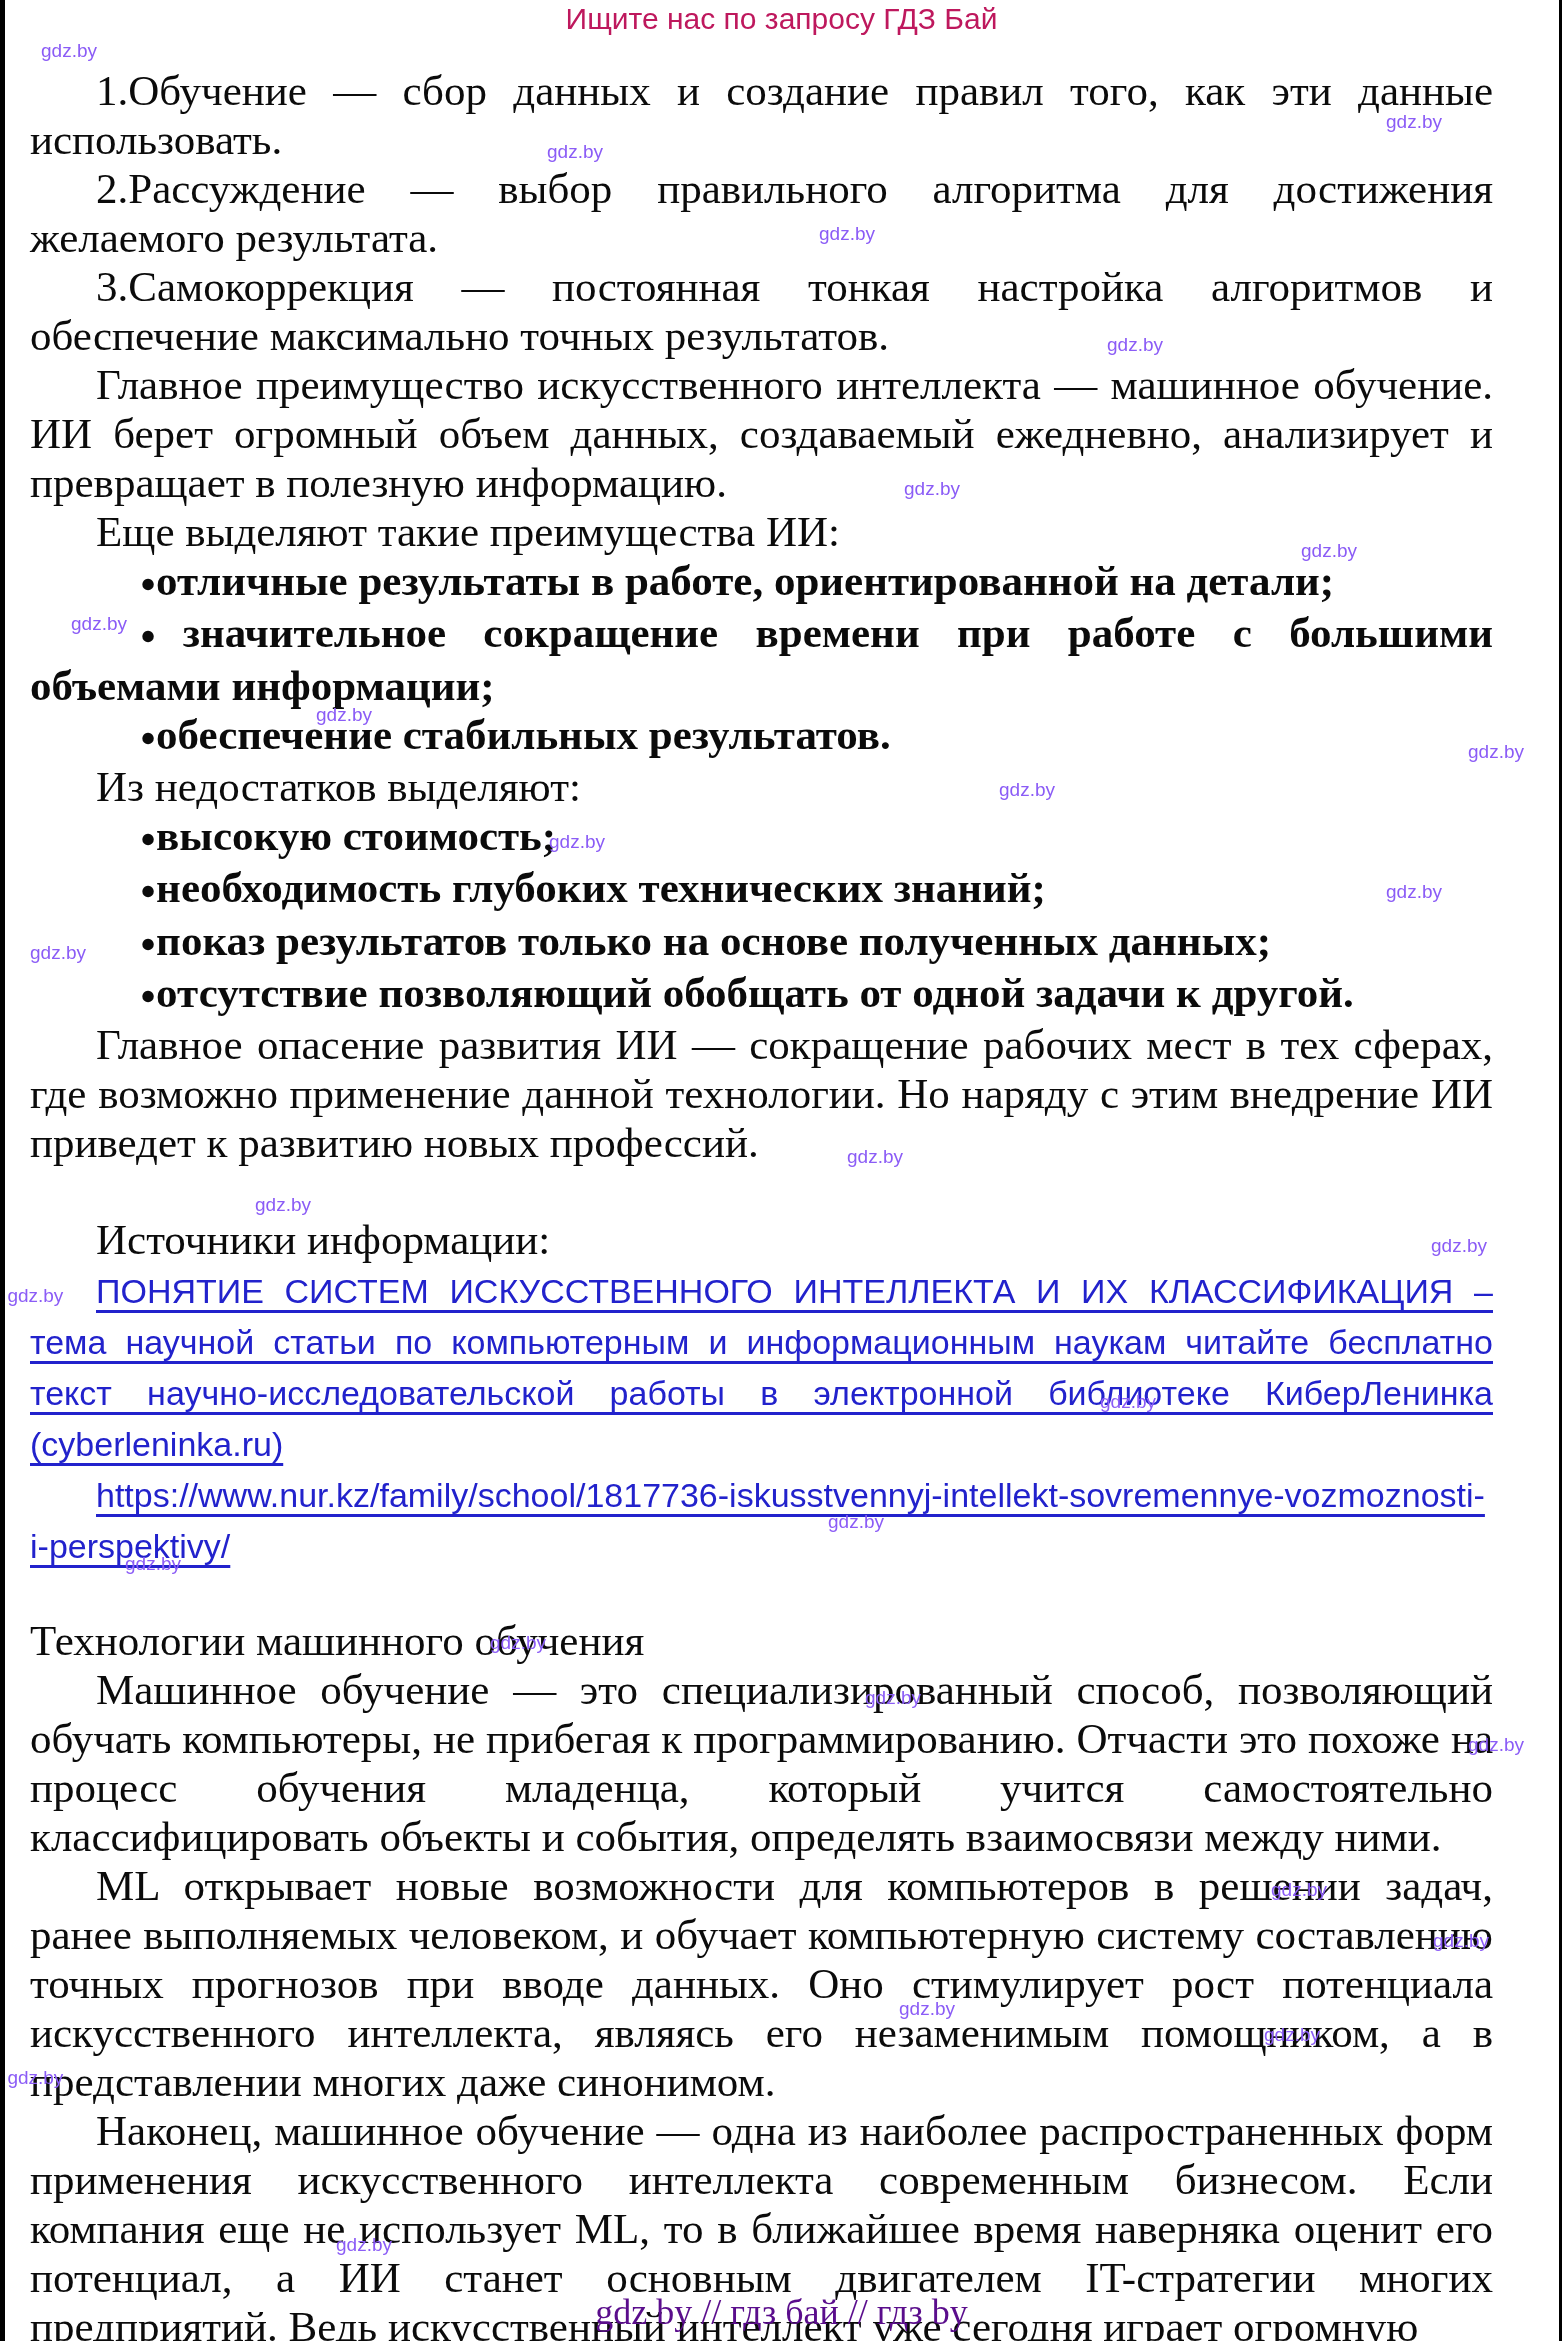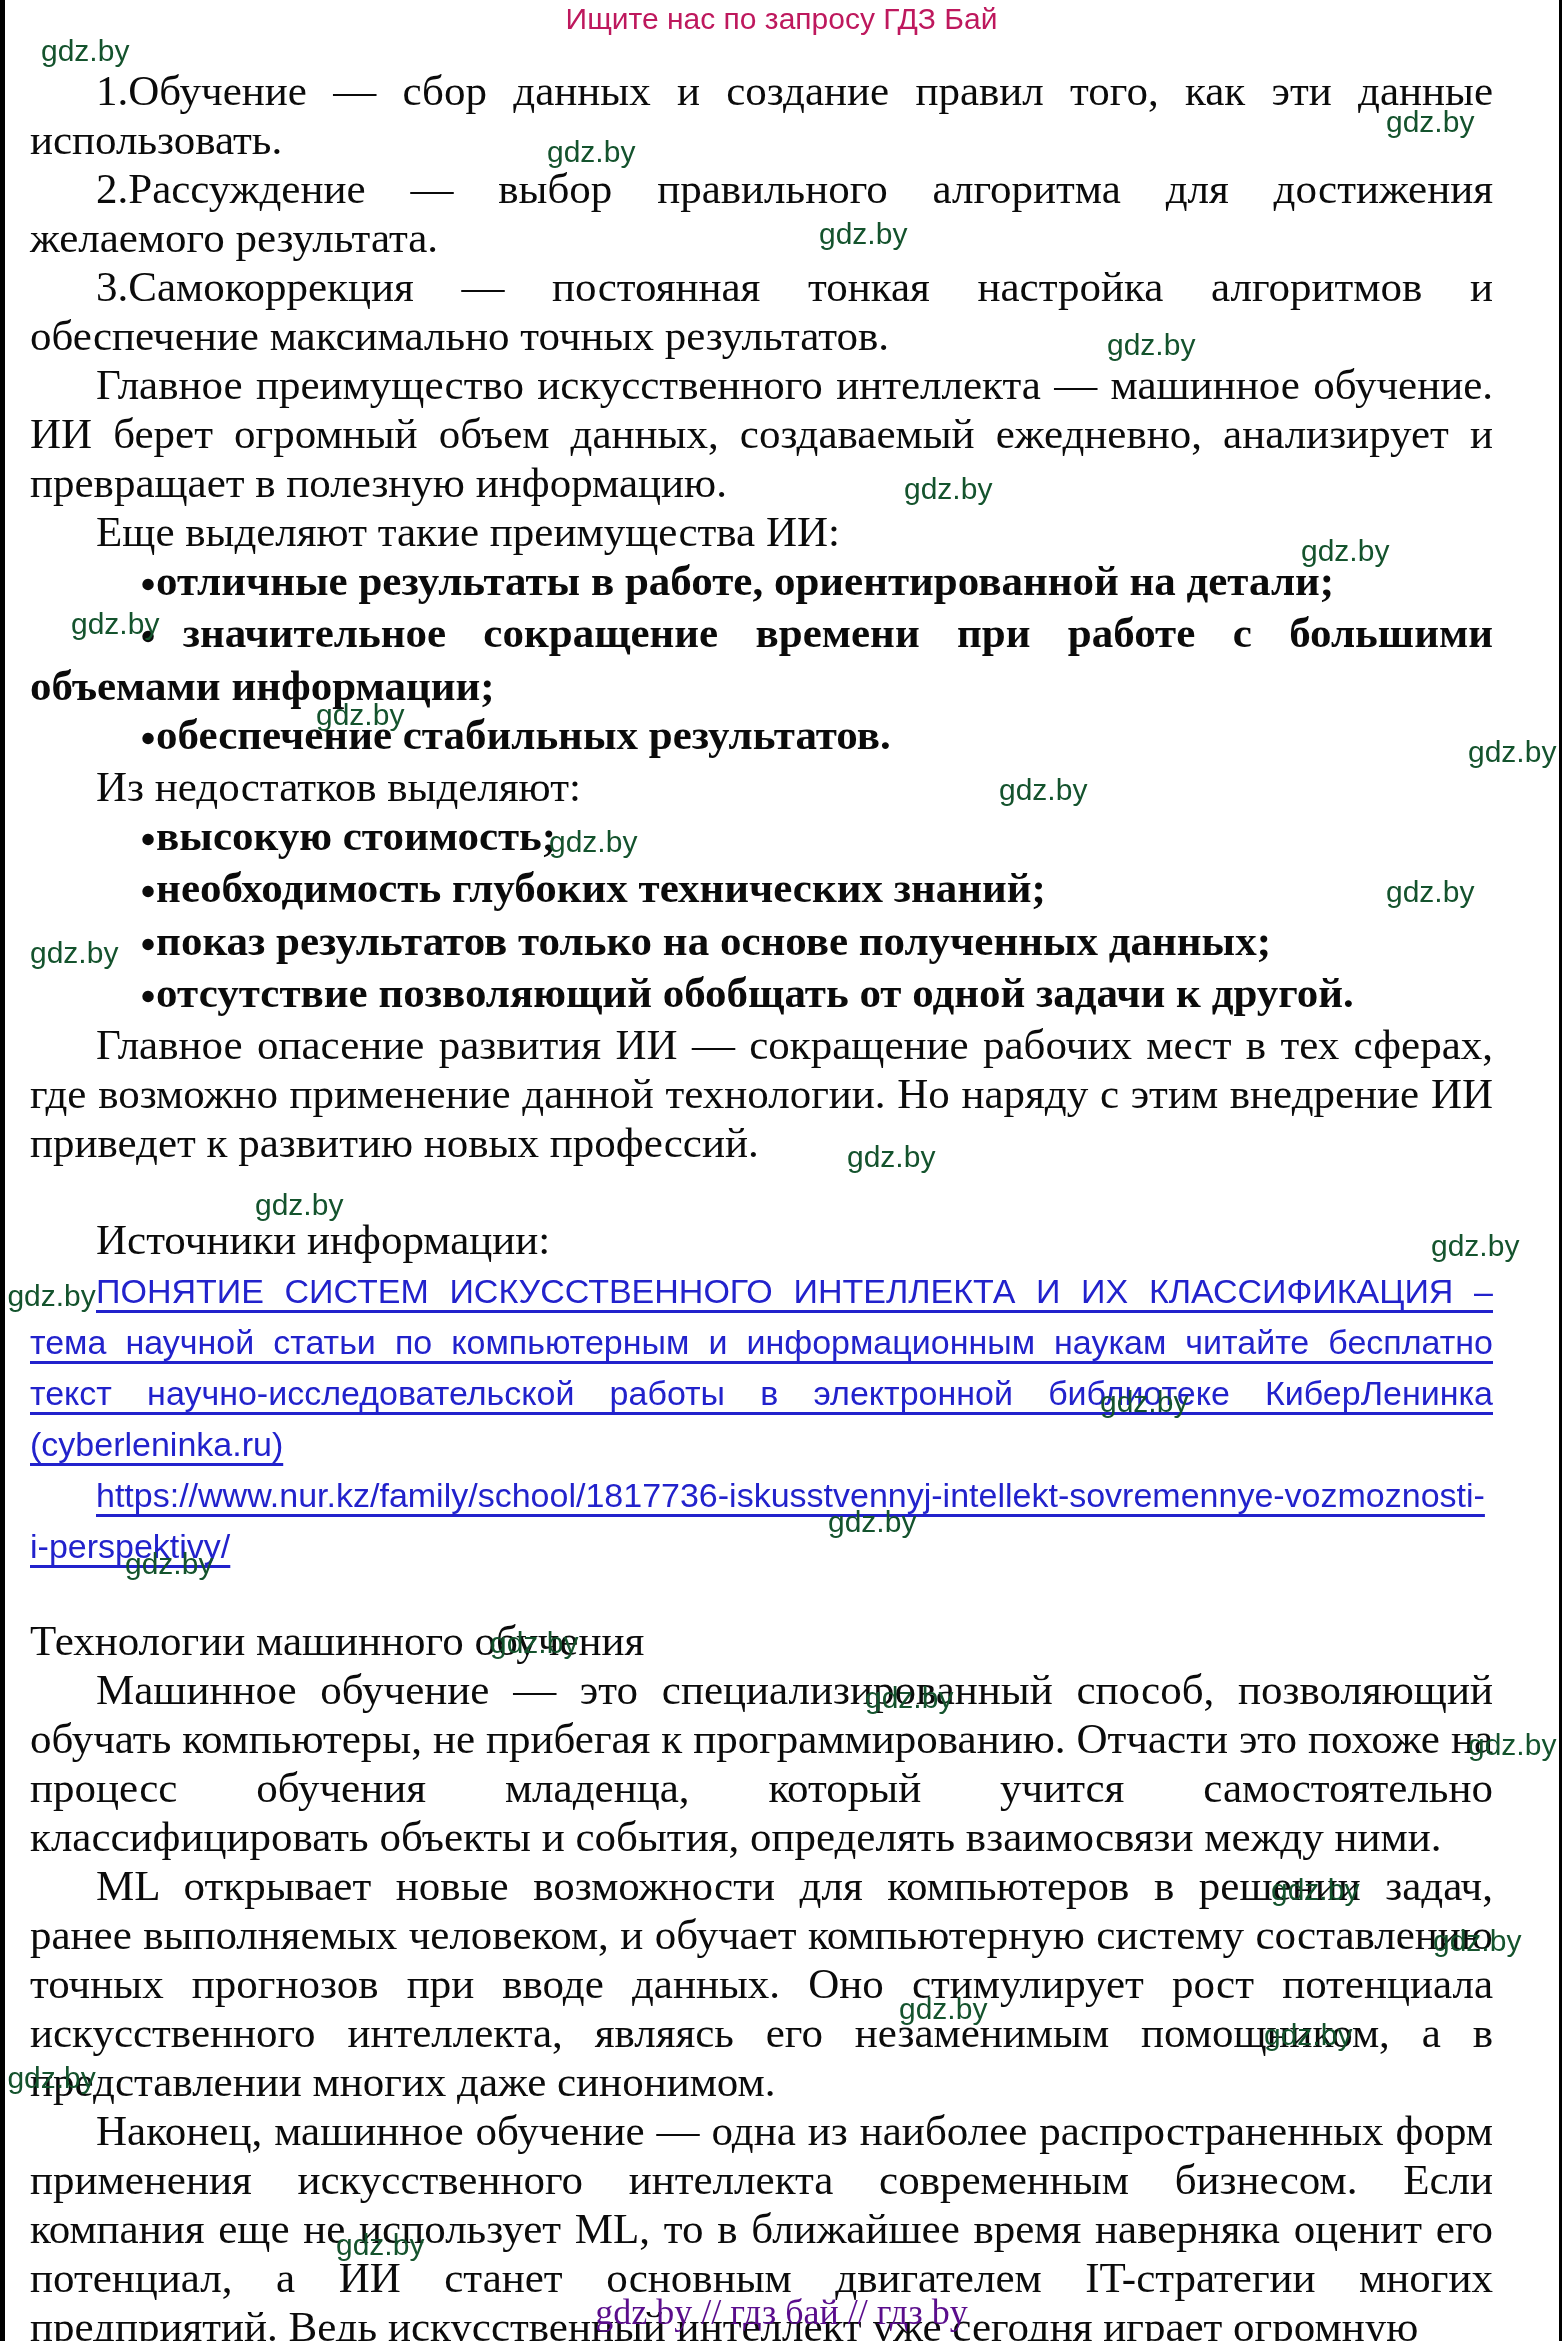--- a/index.html
+++ b/index.html
@@ -43,22 +43,22 @@
     color:#2222cc;
     text-decoration:underline;
     text-underline-offset:7.4px;
     cursor:pointer;
   }
   .section-title { text-indent:0; margin-top:46px !important; }
 
   .wm {
     position:absolute;
     font-family:"Liberation Sans","DejaVu Sans",sans-serif;
-    font-size:30px; line-height:27px;
-    color:#14532d;
+    font-size:19px; line-height:27px;
+    color:#8b5cf6;
     white-space:nowrap;
     z-index:5;
     pointer-events:none;
   }
 
   .footer {
     position:absolute; top:2291px; left:0; right:0;
     text-align:center;
     font-family:Liberation Serif, serif;
     font-size:36px; line-height:42px;

